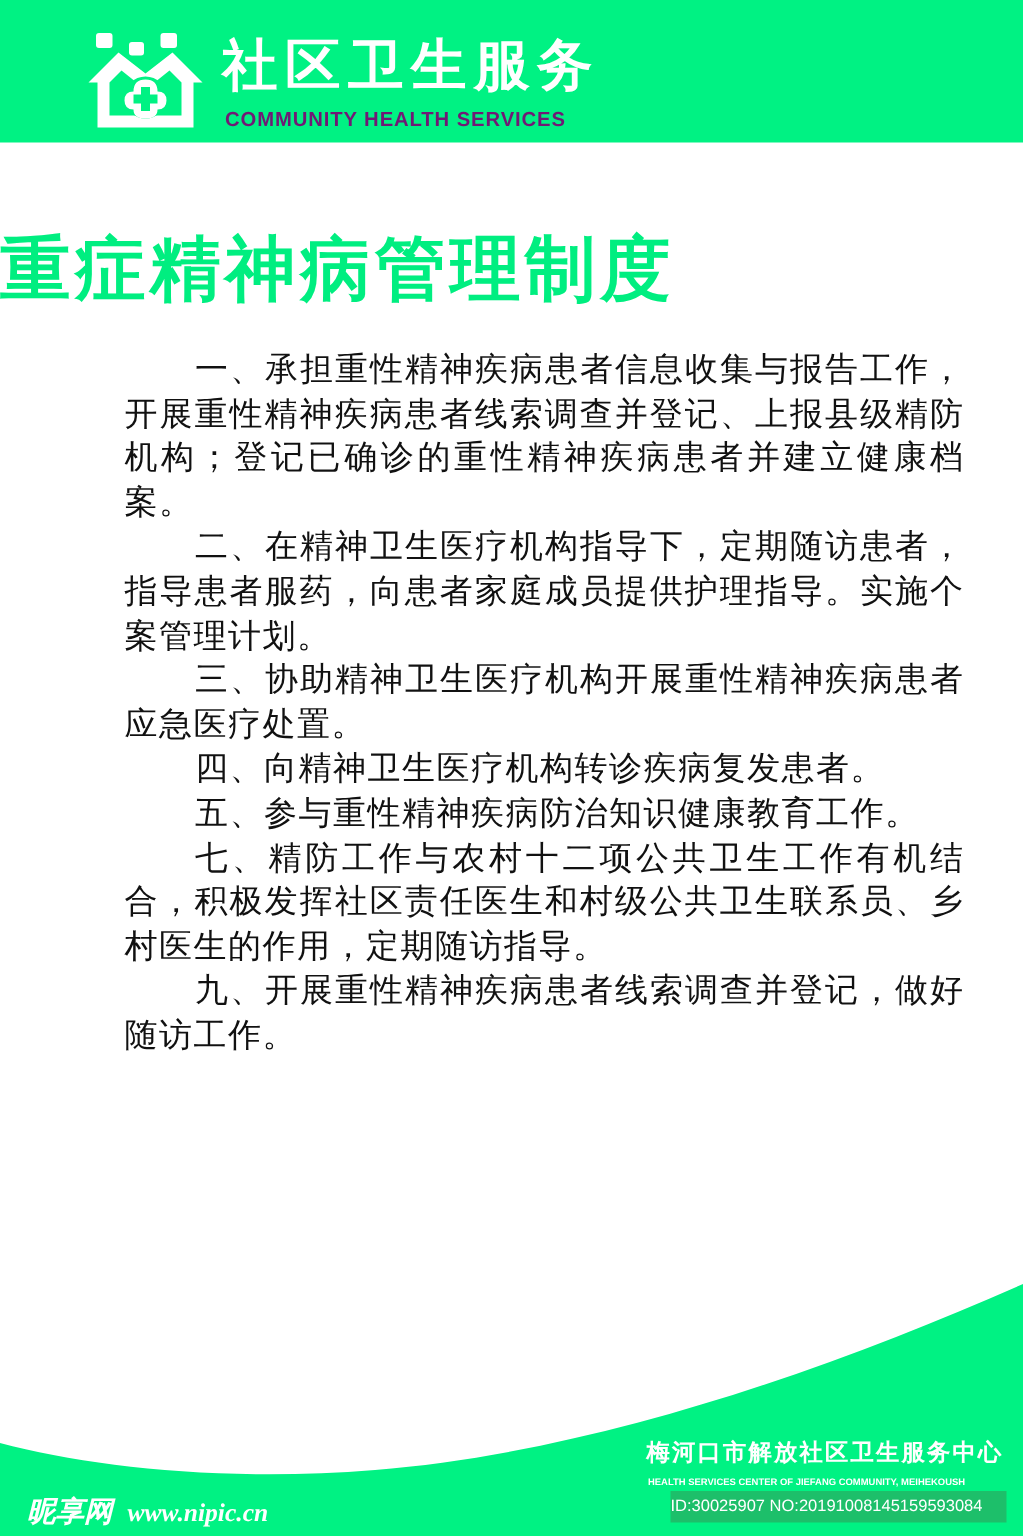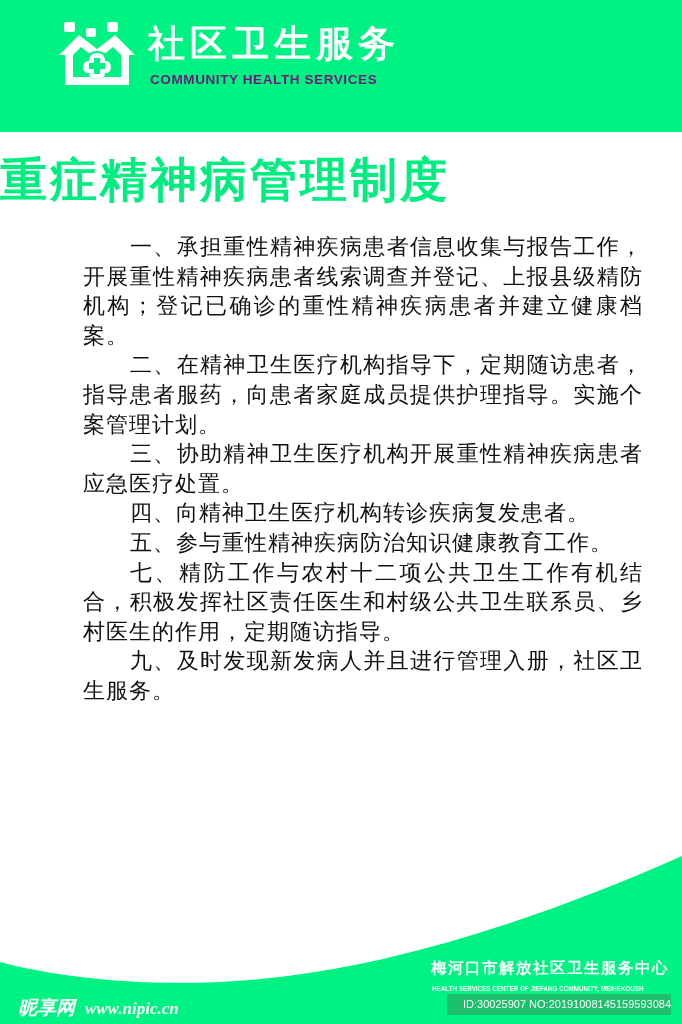--- a/index.html
+++ b/index.html
@@ -2,21 +2,21 @@
 <html><head>
   <meta charset="utf-8">
   <style>
     html, body { margin: 0; padding: 0; }
     body {
       width: 682px; height: 1024px; position: relative; overflow: hidden;
       background: #ffffff;
       font-family: "DejaVu Sans", "Liberation Sans", sans-serif;
     }
     .header {
-      position: absolute; left: 0; top: 0; width: 682px; height: 132px;
+      position: absolute; left: 0; top: 0; width: 682px; height: 95px;
       background: #00f283;
     }
     .logo-icon { position: absolute; left: 57px; top: 21px; width: 80px; height: 66px; }
     .brand-cn {
       position: absolute; left: 148px; top: 22px;
       color: #ffffff; font-size: 37px; font-weight: bold; letter-spacing: 5px;
       line-height: 44px; white-space: nowrap;
     }
     .brand-en {
       position: absolute; left: 150px; top: 72px;
@@ -39,21 +39,21 @@
       font-size: 15.5px; font-weight: bold; letter-spacing: 1.5px; white-space: nowrap; text-align: right;
     }
     .footer-en {
       position: absolute; left: 432px; top: 985px; color: #ffffff;
       font-size: 6.3px; font-weight: bold; white-space: nowrap;
       font-family: "Liberation Sans", sans-serif;
     }
     .footer-id {
       position: absolute; left: 447px; top: 994px; width: 224px; height: 21px;
       background: #1dbf6a; color: #ffffff; font-size: 11px; line-height: 21px;
-      text-align: right; font-family: "Liberation Sans", sans-serif; white-space: nowrap;
+      text-align: left; font-family: "Liberation Sans", sans-serif; white-space: nowrap;
     }
     .watermark {
       position: absolute; left: 18px; top: 995px; color: #ffffff;
       font-size: 17px; font-weight: bold; font-style: italic; white-space: nowrap;
     }
     .watermark .wm-cn { font-size: 19px; margin-right: 4px; }
     .watermark .wm-url { font-family: Liberation Serif, serif; }
   </style>
 </head>
 <body>
@@ -76,21 +76,21 @@
 
 <div class="doc-title">重症精神病管理制度</div>
 
 <div class="body-text">
   <p class="para">一、承担重性精神疾病患者信息收集与报告工作，开展重性精神疾病患者线索调查并登记、上报县级精防机构；登记已确诊的重性精神疾病患者并建立健康档案。</p>
   <p class="para">二、在精神卫生医疗机构指导下，定期随访患者，指导患者服药，向患者家庭成员提供护理指导。实施个案管理计划。</p>
   <p class="para">三、协助精神卫生医疗机构开展重性精神疾病患者应急医疗处置。</p>
   <p class="para">四、向精神卫生医疗机构转诊疾病复发患者。</p>
   <p class="para">五、参与重性精神疾病防治知识健康教育工作。</p>
   <p class="para">七、精防工作与农村十二项公共卫生工作有机结合，积极发挥社区责任医生和村级公共卫生联系员、乡村医生的作用，定期随访指导。</p>
-  <p class="para">九、及时发现新发病人并且进行管理入册，社区卫生服务。</p>
+  <p class="para">九、开展重性精神疾病患者线索调查并登记，做好随访工作。</p>
 </div>
 
 <svg class="wave" viewBox="0 0 682 184" preserveAspectRatio="none">
   <path d="M0 122 C 60 138, 150 148, 250 140 C 400 128, 560 70, 682 16 L682 184 L0 184 Z" fill="#00f283"></path>
 </svg>
 
 <div class="footer-cn">梅河口市解放社区卫生服务中心</div>
 <div class="footer-en">HEALTH SERVICES CENTER OF JIEFANG COMMUNITY, MEIHEKOUSH</div>
 <div class="footer-id">ID:30025907 NO:20191008145159593084</div>
 

